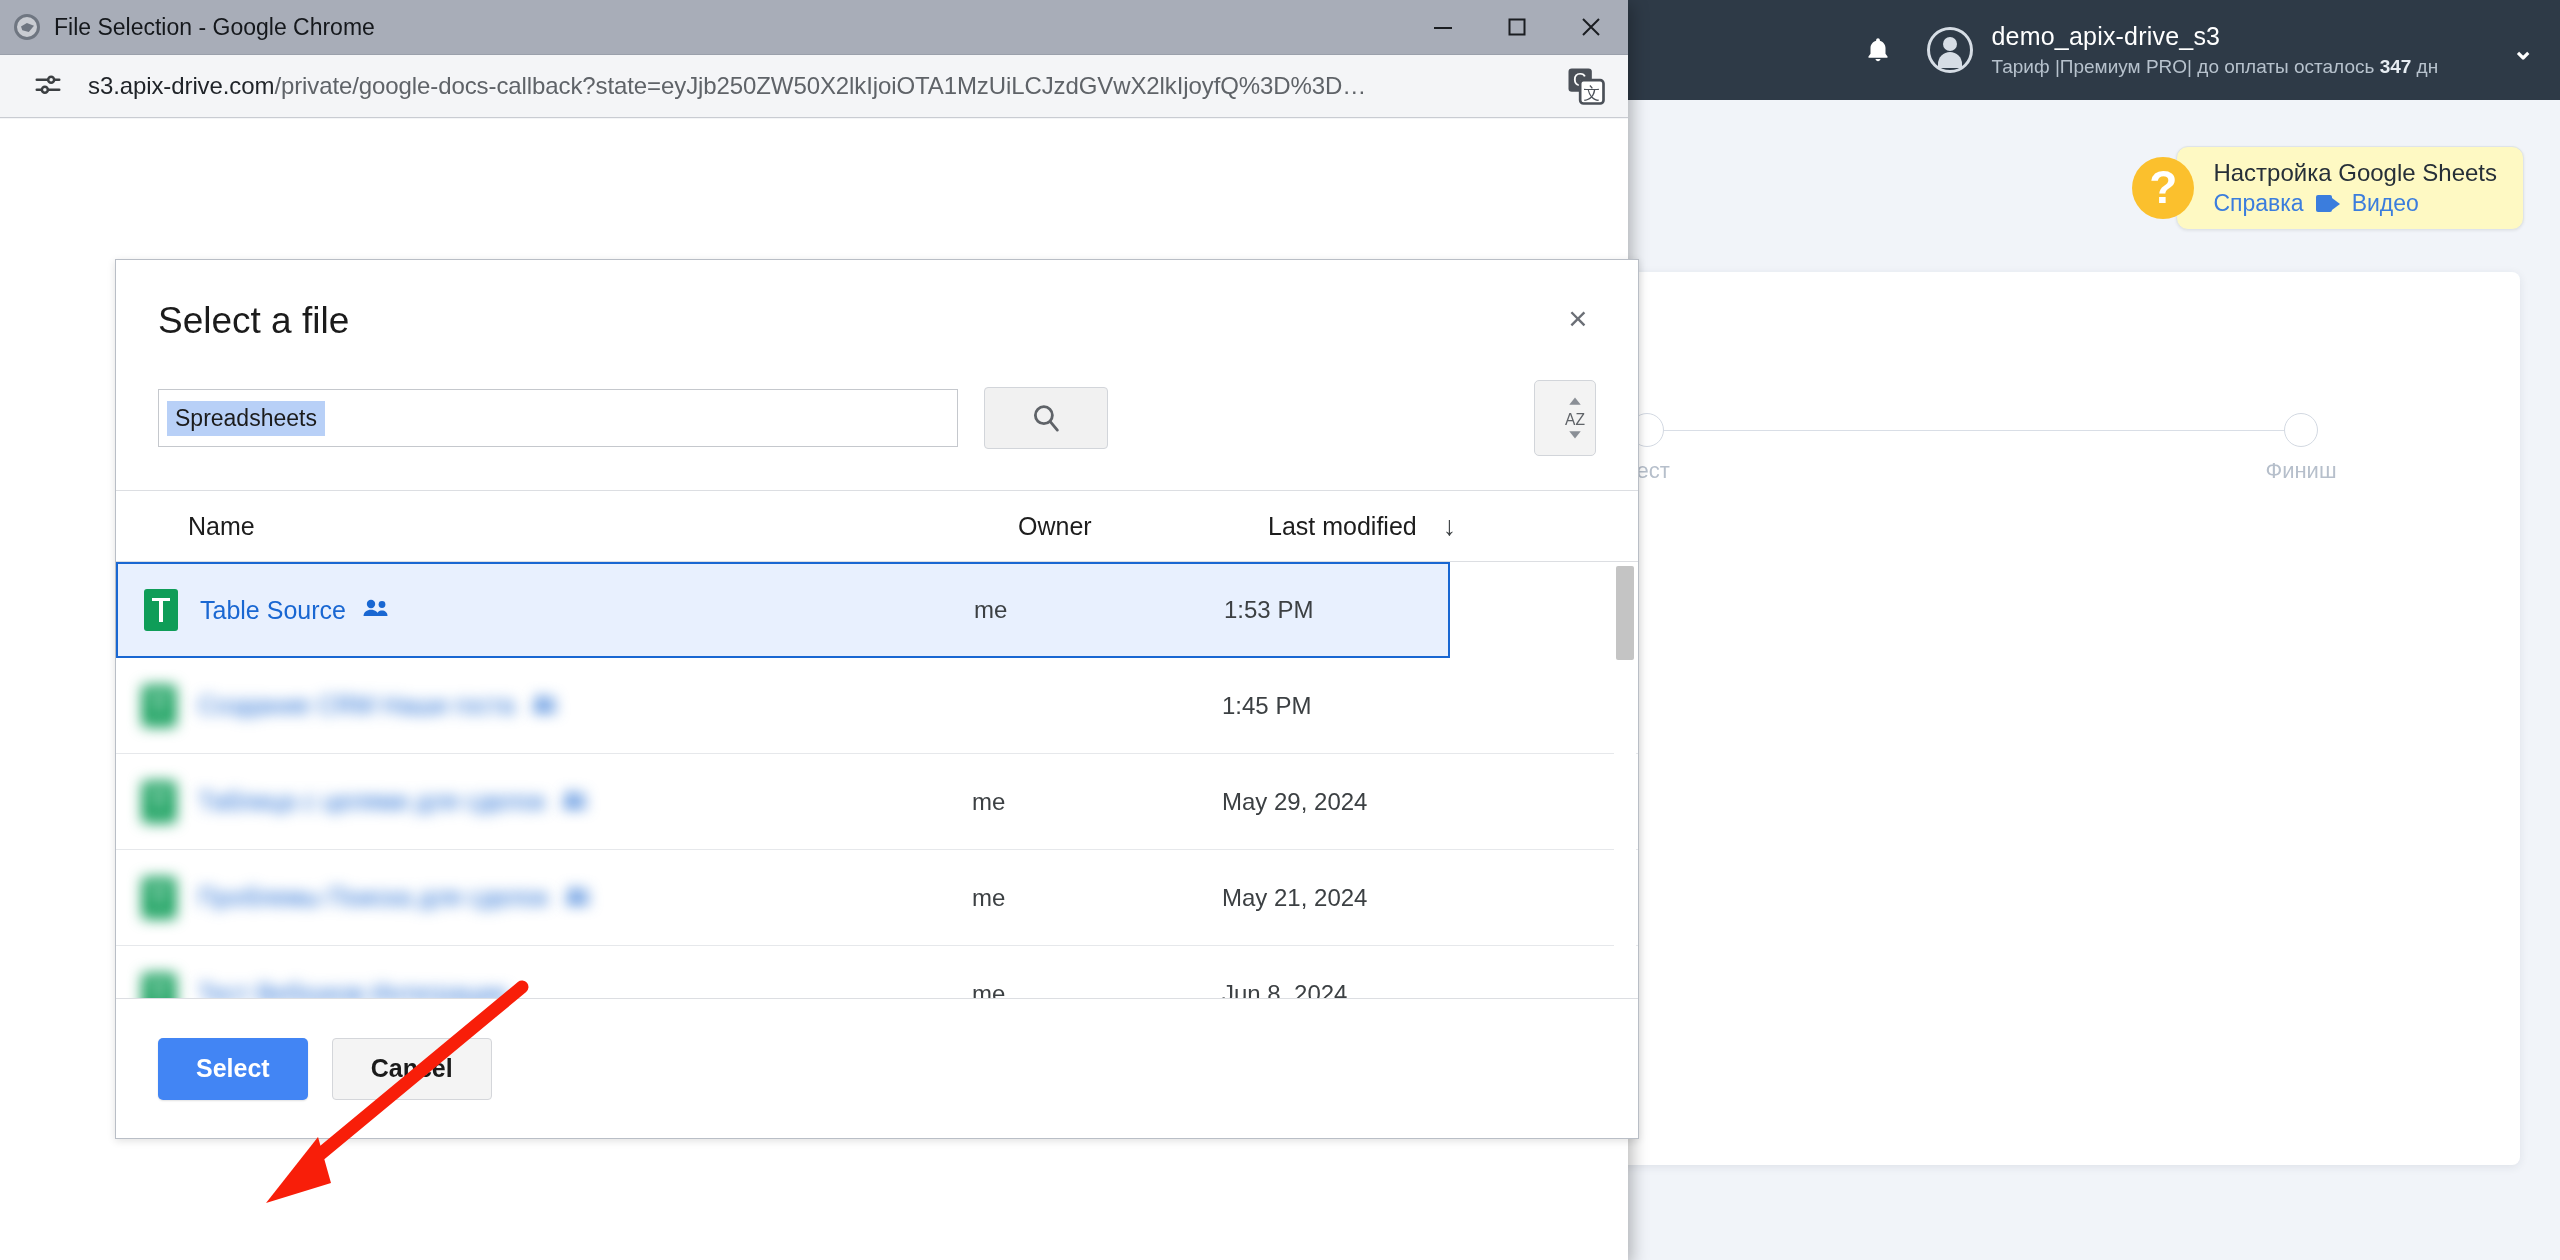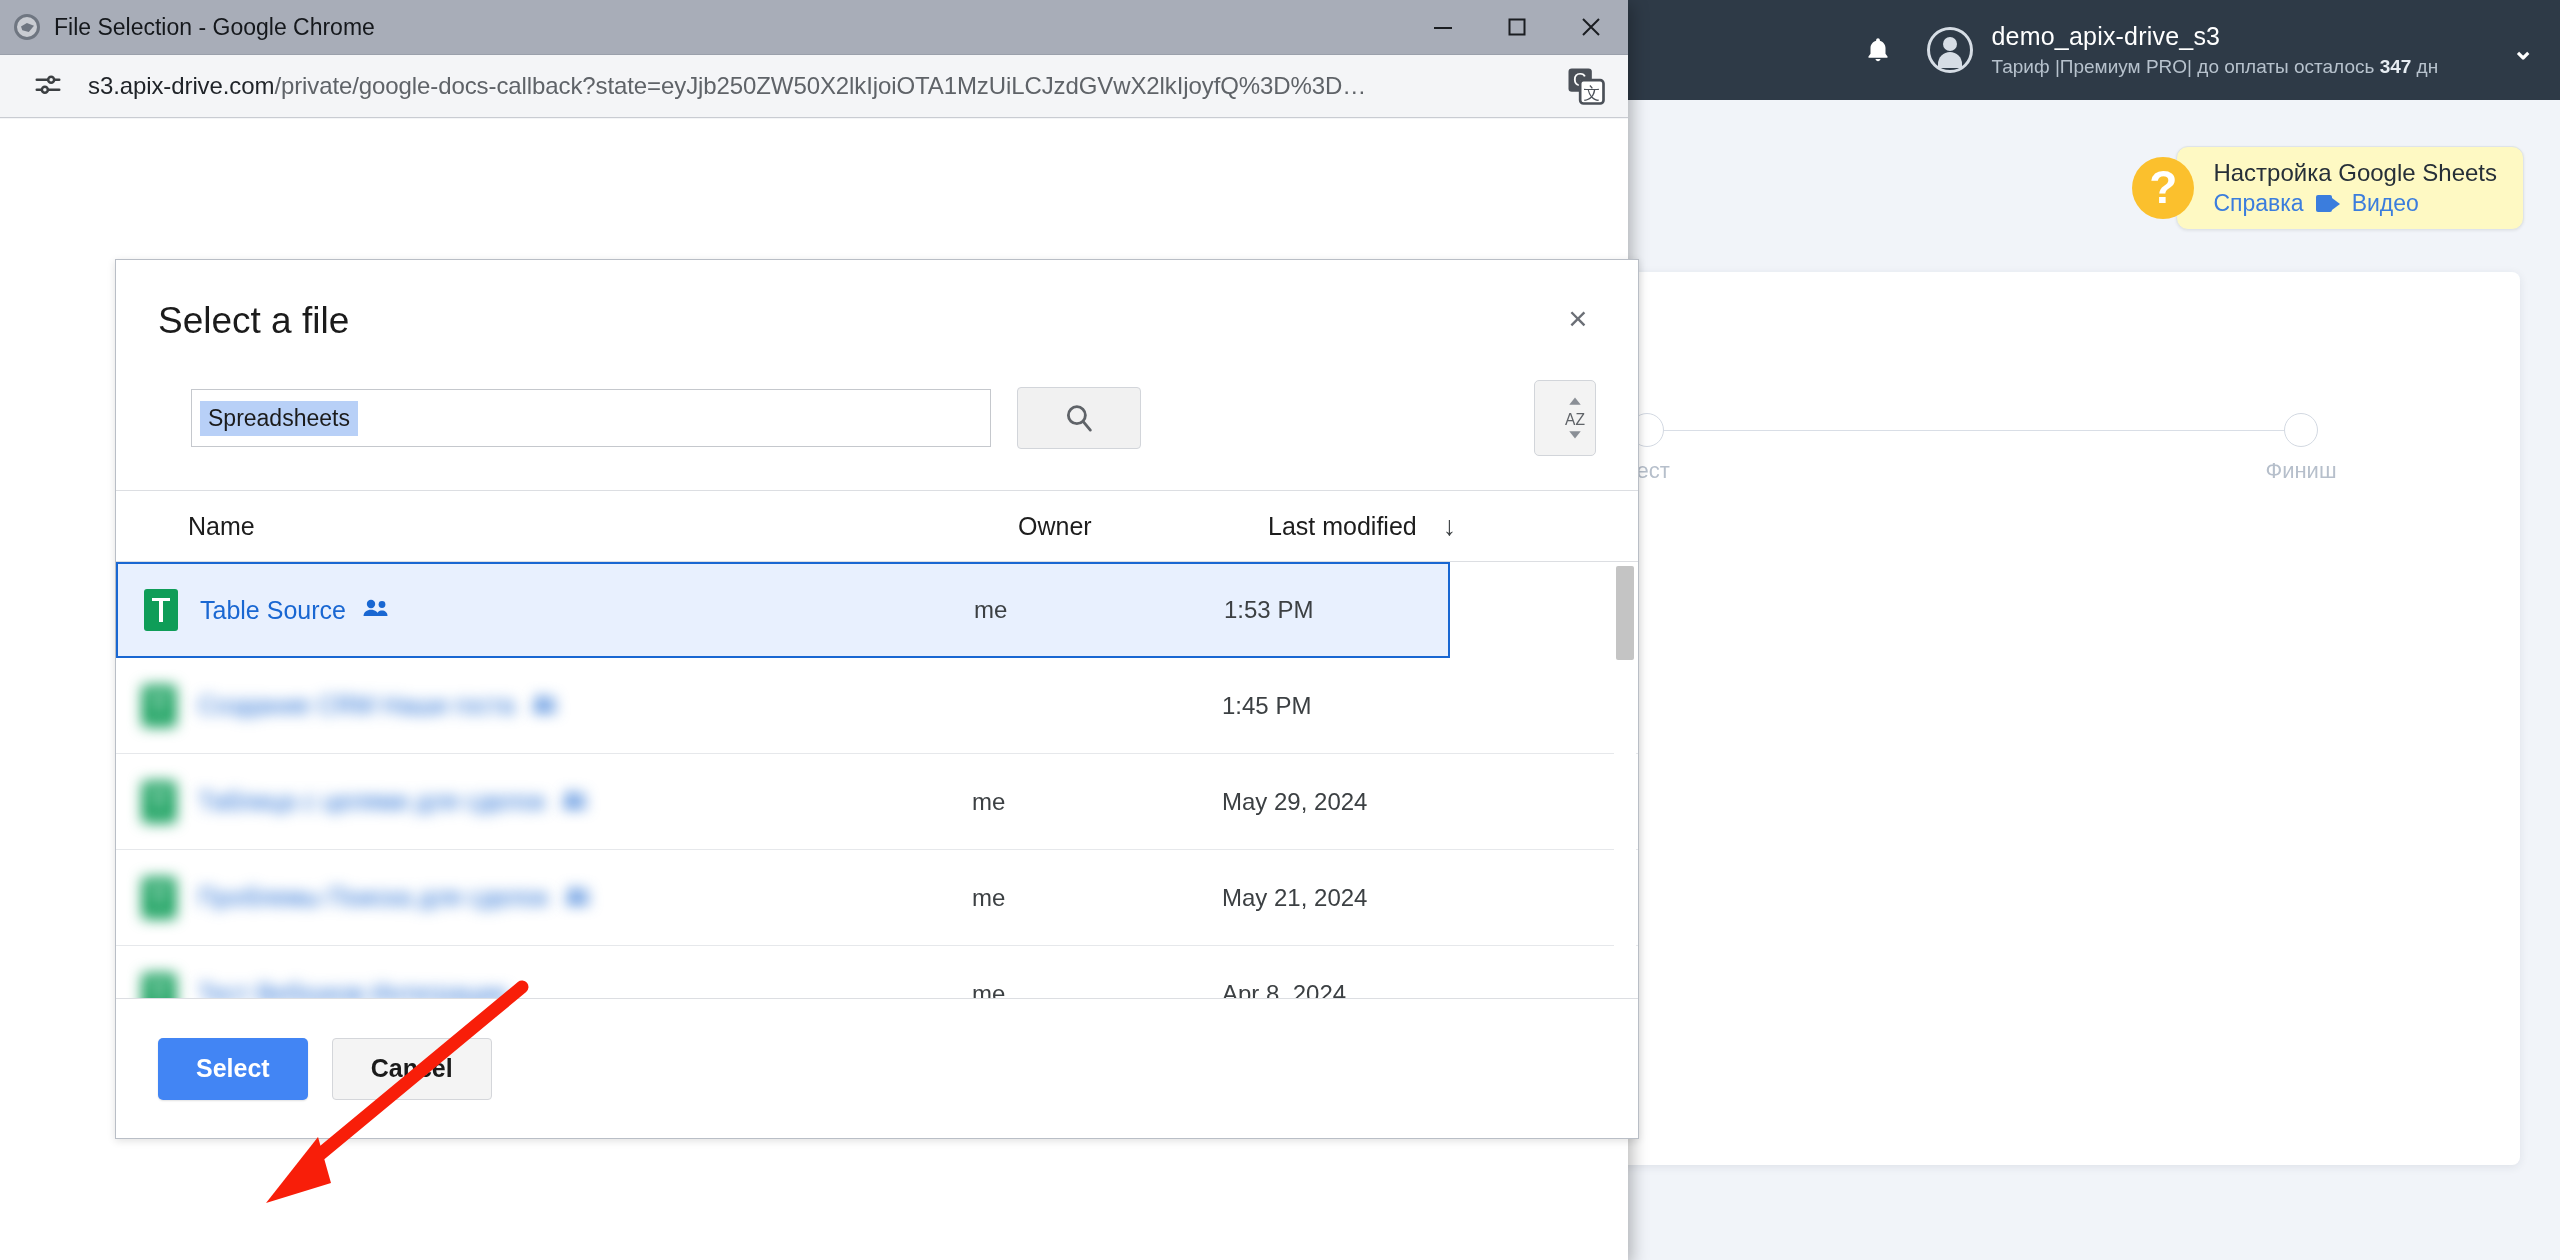--- a/index.html
+++ b/index.html
@@ -181,21 +181,20 @@
   }
   #dialog-title { font-size: 37px; color: #1b1b1b; font-weight: 400; }
   #dialog-close {
     position: absolute; right: 40px; top: 42px;
     font-size: 33px; color: #6b6f76; line-height: 1;
     width: 40px; height: 40px; text-align: center;
   }
   #search-row {
     display: flex; align-items: center;
     padding: 38px 42px 34px 42px;
-    margin-left: 33px;
   }
   #search-input {
     width: 800px; height: 58px;
     border: 1px solid #c5c8cd; background: #ffffff;
     display: flex; align-items: center; padding: 0 4px;
   }
   .search-chip {
     background: #b8d0f7; color: #1b1b1b;
     font-size: 23px; padding: 6px 8px; line-height: 1;
     margin-left: 4px;
@@ -500,21 +499,21 @@
           <div class="cell-owner col-owner">me</div>
           <div class="cell-mod col-mod">May 21, 2024</div>
         </div>
 
         <div class="file-row">
           <div class="row-name-wrap">
             <span class="sheet-icon redacted"></span>
             <span class="fname redacted">Тест Вебхуков Интеграции</span>
           </div>
           <div class="cell-owner col-owner">me</div>
-          <div class="cell-mod col-mod">Apr 8, 2024</div>
+          <div class="cell-mod col-mod">Jun 8, 2024</div>
         </div>
 
         <div id="list-scrollbar">
           <div id="list-scroll-thumb"></div>
         </div>
       </div>
 
       <div id="dialog-footer">
         <button id="select-btn">Select</button>
         <button id="cancel-btn">Cancel</button>

